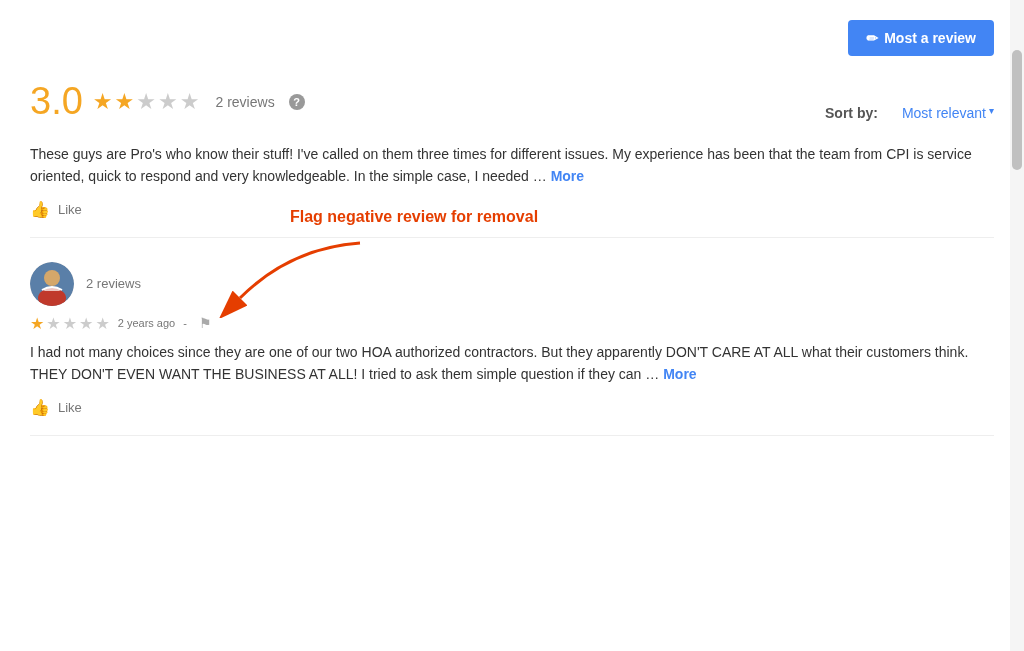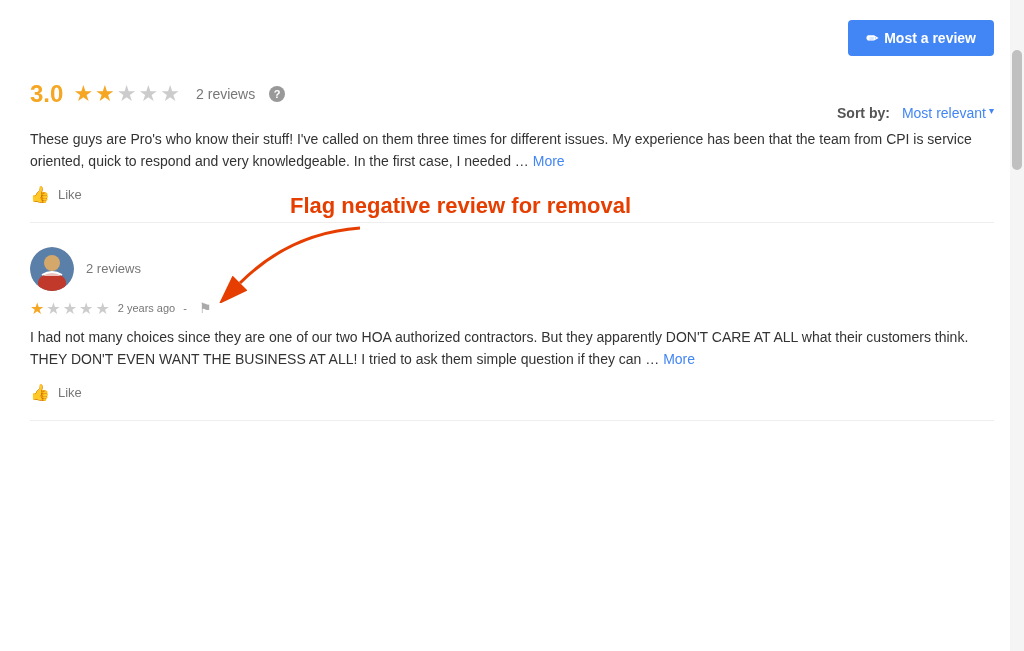--- a/index.html
+++ b/index.html
@@ -40,22 +40,22 @@
 
     
     .rating-summary {
       display: flex;
       align-items: center;
       margin-top: 60px;
       margin-bottom: 20px;
       gap: 10px;
     }
     .rating-number {
-      font-size: 24px;
-      font-weight: bold;
+      font-size: 38px;
+      font-weight: normal;
       color: #f5a623;
     }
     .stars {
       display: flex;
       align-items: center;
       gap: 2px;
     }
     .star {
       font-size: 22px;
     }
@@ -81,21 +81,21 @@
       margin-left: 4px;
     }
 
     
     .sort-bar {
       position: absolute;
       right: 30px;
       top: 105px;
       display: flex;
       align-items: center;
-      gap: 12px;
+      gap: 24px;
       font-size: 14px;
       color: #444;
     }
     .sort-label { font-weight: bold; color: #555; }
     .sort-select {
       color: #4285f4;
       font-size: 14px;
       cursor: pointer;
       background: none;
       border: none;
@@ -124,21 +124,21 @@
 
     .review-text {
       font-size: 14px;
       color: #333;
       line-height: 1.6;
       margin-bottom: 12px;
     }
     .review-text .more-link {
       color: #4285f4;
       cursor: pointer;
-      font-weight: normal;
+      font-weight: bold;
     }
 
     .like-row {
       display: flex;
       align-items: center;
       gap: 8px;
       color: #777;
       font-size: 13px;
     }
     .like-icon {
@@ -183,21 +183,21 @@
       font-size: 11px;
       color: #777;
     }
     .flag-icon {
       color: #aaa;
       font-size: 14px;
       cursor: pointer;
       margin-left: 4px;
     }
     .annotation-text {
-      font-size: 22px;
+      font-size: 16px;
       font-weight: bold;
       color: #e53e00;
       white-space: nowrap;
     }
 
     
     .scrollbar {
       position: absolute;
       right: 0;
       top: 0;
@@ -251,21 +251,21 @@
     <button class="sort-select">
       <span>Most relevant</span>
       <span class="chevron-down">▾</span>
     </button>
   </div>
 
   <div class="reviews-section">
 
     <div class="review-card first-review">
       <p class="review-text">
-        <span>These guys are Pro's who know their stuff!  I've called on them three times for different issues.  My experience has been that the team from CPI is service oriented, quick to respond and very knowledgeable.  In the first case, I needed …</span>
+        <span>These guys are Pro's who know their stuff!  I've called on them three times for different issues.  My experience has been that the team from CPI is service oriented, quick to respond and very knowledgeable.  In the simple case, I needed …</span>
         <a class="more-link">More</a>
       </p>
       <div class="like-row">
         <span class="like-icon">👍</span>
         <span>Like</span>
       </div>
     </div>
 
     <div class="review-card" style="padding-top: 24px; position: relative;">
       <div class="reviewer-header">

